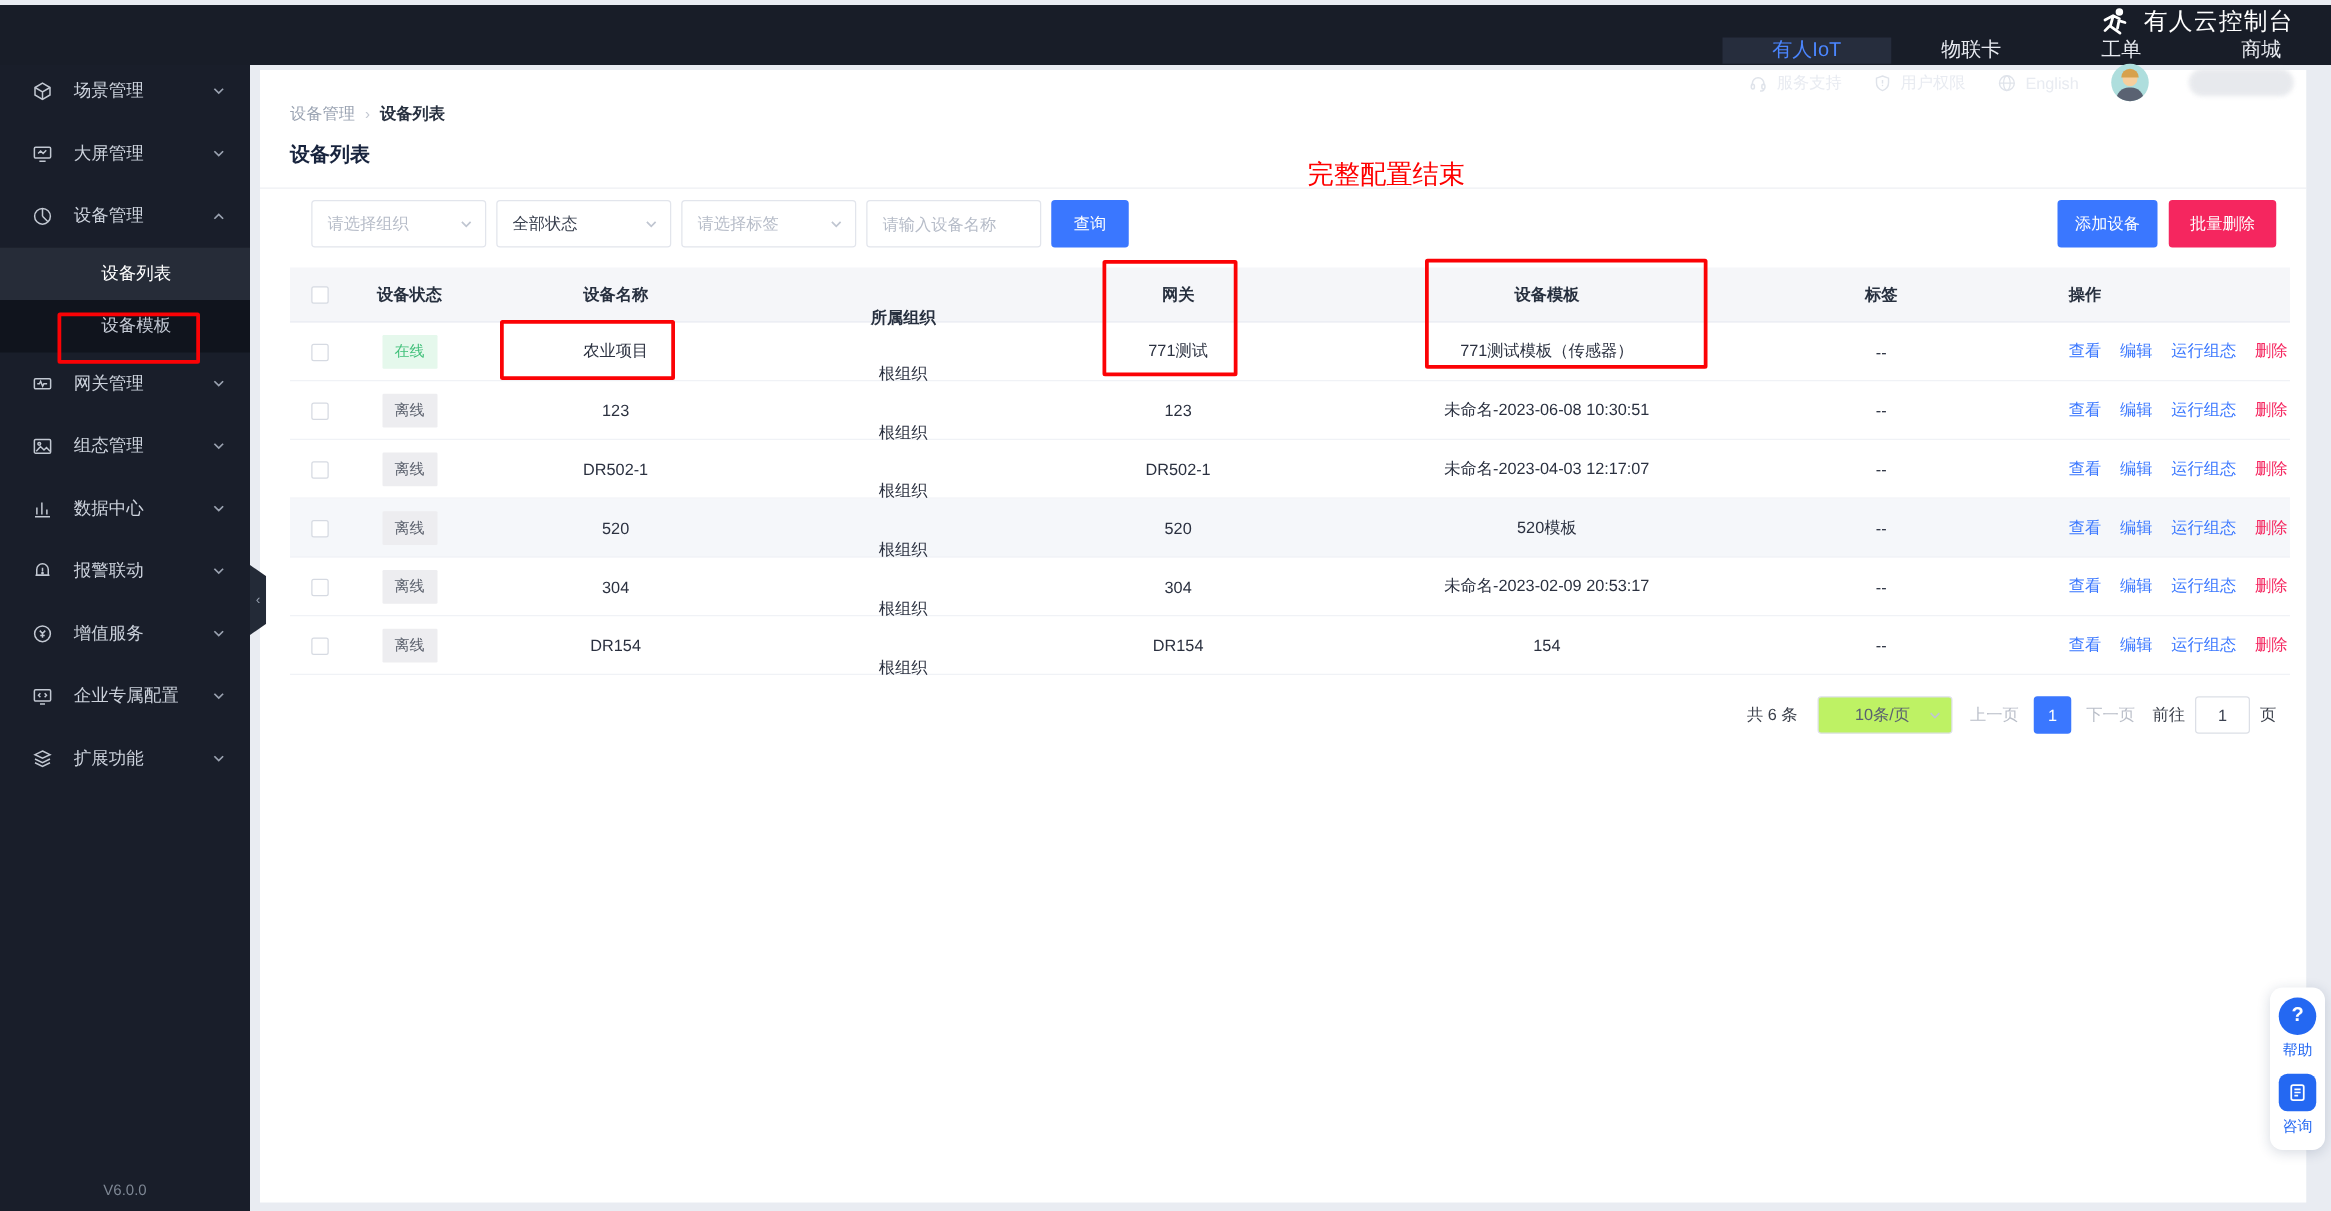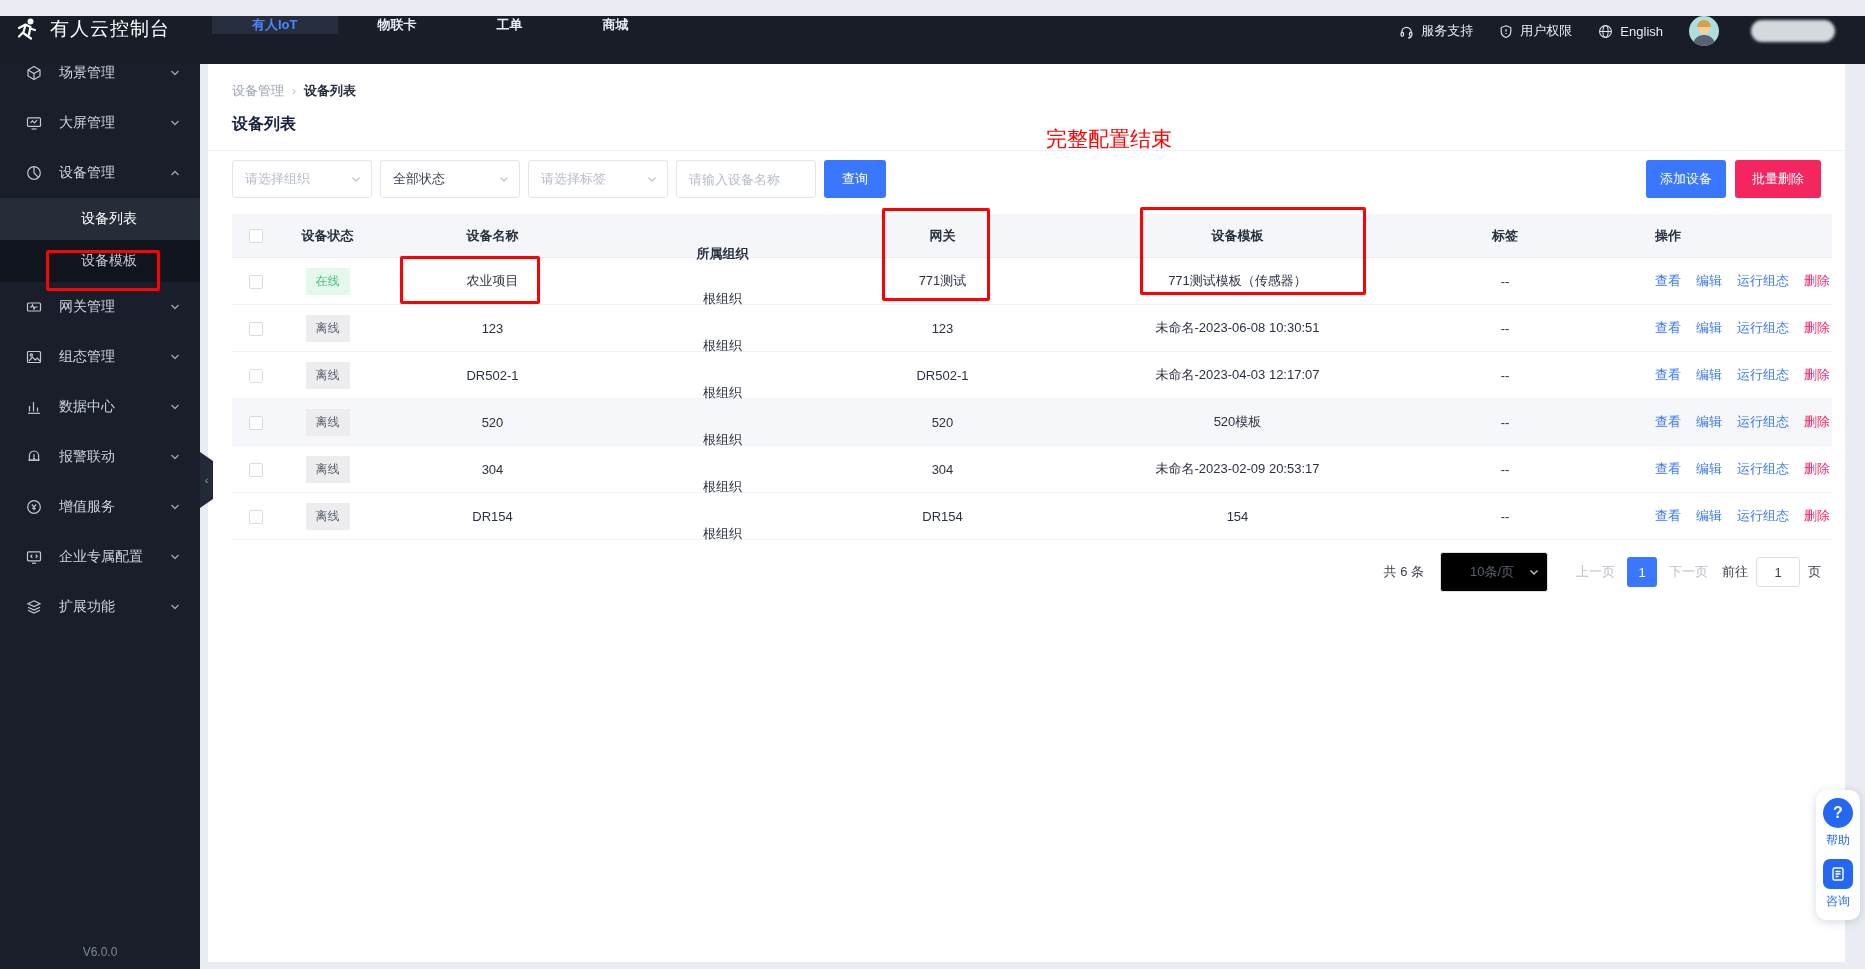--- a/index.html
+++ b/index.html
@@ -1,25 +1,25 @@
 <!DOCTYPE html>
 <html><head>
 <meta charset="utf-8">
 <style>
   * { margin:0; padding:0; box-sizing:border-box; }
   html,body { width:1865px; height:969px; overflow:hidden; }
   body { font-family:"Liberation Sans","DejaVu Sans",sans-serif; background:#e9ecf2; position:relative; color:#2b3140; }
   svg { display:block; }
 
   
-  .topbar { position:absolute; left:0; top:16px; width:1865px; height:48px; background:#181d28; display:flex; align-items:flex-start; z-index:20; }
+  .topbar { position:absolute; left:0; top:4px; width:1865px; height:48px; background:#181d28; display:flex; align-items:flex-end; z-index:20;flex-direction:column; }
   .logo-zone { width:200px; display:flex; align-items:center; gap:10px; padding-left:14px; flex:none; }
   .logo-title { color:#fff; font-size:19px; letter-spacing:1px; white-space:nowrap; }
   .top-tabs { display:flex; align-items:stretch; margin-left:12px; }
-  .top-tab { padding:0 40px; display:flex; align-items:center; font-size:13px; color:#e8ebf1; cursor:pointer;font-weight:bold; }
+  .top-tab { padding:0 40px; display:flex; align-items:center; font-size:16px; color:#e8ebf1; cursor:pointer; }
   .top-tab.active { background:#262d3d; color:#4b86ff; }
   .topbar-spacer { flex:1; }
   .top-meta { display:flex; align-items:center; gap:26px; padding-right:30px; }
   .meta-item { display:flex; align-items:center; gap:7px; color:#e8ebf1; font-size:13px; cursor:pointer; }
   .meta-item svg { stroke:#dfe3ea; }
   .avatar { width:30px; height:30px; border-radius:50%; background:#aededd; overflow:hidden; position:relative; flex:none; }
   .avatar .head { position:absolute; left:9px; top:6px; width:12px; height:12px; border-radius:50%; background:#f6cf9d; }
   .avatar .hair { position:absolute; left:8px; top:4px; width:14px; height:7px; border-radius:7px 7px 0 0; background:#d7a14c; }
   .avatar .body { position:absolute; left:4px; top:19px; width:22px; height:14px; border-radius:10px 10px 0 0; background:#5a6272; }
   .user-blur { width:84px; height:22px; border-radius:11px; background:#e6e8ec; opacity:.92; filter:blur(1.5px); margin-left:6px; }
@@ -49,21 +49,21 @@
   .bc-parent { color:#9aa3b2; cursor:pointer; }
   .bc-sep { color:#c3c8d2; font-size:12px; }
   .bc-current { color:#27303f; font-weight:700; }
   .page-title { position:absolute; top:58px; left:24px; font-size:16px; font-weight:700; color:#17233d; }
   .divider { position:absolute; top:94px; left:0; width:100%; border-top:1px solid #eef0f4; }
 
   
   .anno-text { position:absolute; color:#fe0000; font-size:21px; z-index:40; white-space:nowrap; }
 
   
-  .filter-bar { position:absolute; top:104px; left:24px; right:24px; height:38px; display:flex; align-items:flex-start; }
+  .filter-bar { position:absolute; top:104px; left:41px; right:24px; height:38px; display:flex; align-items:flex-start; }
   .sel { width:140px; height:38px; border:1px solid #e2e5ec; border-radius:3px; display:flex; align-items:center; padding:0 10px 0 12px; margin-right:8px; background:#fff; cursor:pointer; }
   .sel .sel-text { flex:1; font-size:13px; color:#b6bcc8; white-space:nowrap; overflow:hidden; }
   .sel .sel-text.value { color:#3a4150; }
   .sel svg { stroke:#c0c6d1; fill:none; stroke-width:1.4; flex:none; }
   .txt-input { width:140px; height:38px; border:1px solid #e2e5ec; border-radius:3px; padding:0 12px; font-size:13px; color:#3a4150; margin-right:8px; font-family:inherit; }
   .txt-input::placeholder { color:#b6bcc8; }
   .btn { height:38px; border:none; border-radius:3px; font-size:13px; color:#fff; cursor:pointer; font-family:inherit; }
   .btn-query { width:62px; background:#3a77ff; }
   .fb-spacer { flex:1; }
   .btn-add { width:80px; background:#3a77ff; margin-right:9px; }
@@ -88,21 +88,21 @@
   .badge { display:inline-block; min-width:42px; padding:5px 10px; border-radius:1px; font-size:12px; }
   .badge.online { background:#e5f8ec; color:#41c07a; }
   .badge.offline { background:#ededf0; color:#595f6b; }
   .links { display:flex; gap:15px; }
   .lnk { font-size:13px; color:#3a77ff; cursor:pointer; }
   .lnk.danger { color:#f5265f; }
 
   
   .pagination { position:absolute; top:500px; right:24px; height:32px; display:flex; align-items:center; font-size:13px; color:#3a3f4a; }
   .pg-total { margin-right:16px; }
-  .pg-size { width:108px; height:40px; border:1px solid #dcdfe6; border-radius:3px; display:flex; align-items:center; padding:0 8px 0 14px; color:#5a6170; cursor:pointer; margin-right:28px; background:#000000; }
+  .pg-size { width:108px; height:30px; border:1px solid #dcdfe6; border-radius:3px; display:flex; align-items:center; padding:0 8px 0 14px; color:#5a6170; cursor:pointer; margin-right:14px; background:#bef264; }
   .pg-size span { flex:1; text-align:center; }
   .pg-size svg { stroke:#c0c6d1; fill:none; stroke-width:1.4; }
   .pg-nav { color:#b9bec8; margin-right:12px; cursor:default; }
   .pg-page { width:30px; height:30px; background:#3a77ff; color:#fff; border-radius:3px; display:flex; align-items:center; justify-content:center; margin-right:12px; cursor:pointer; }
   .pg-goto { margin:0 8px 0 2px; }
   .pg-input { width:44px; height:30px; border:1px solid #dcdfe6; border-radius:3px; text-align:center; font-size:13px; color:#3a4150; font-family:inherit; margin-right:8px; }
 
   
   .float-widget { position:absolute; left:1816px; top:790px; width:44px; padding:8px 0 10px; background:#fff; border-radius:10px; box-shadow:0 2px 10px rgba(30,50,90,.18); z-index:30; display:flex; flex-direction:column; align-items:center; gap:10px; }
   .fw-item { display:flex; flex-direction:column; align-items:center; gap:4px; cursor:pointer; }

